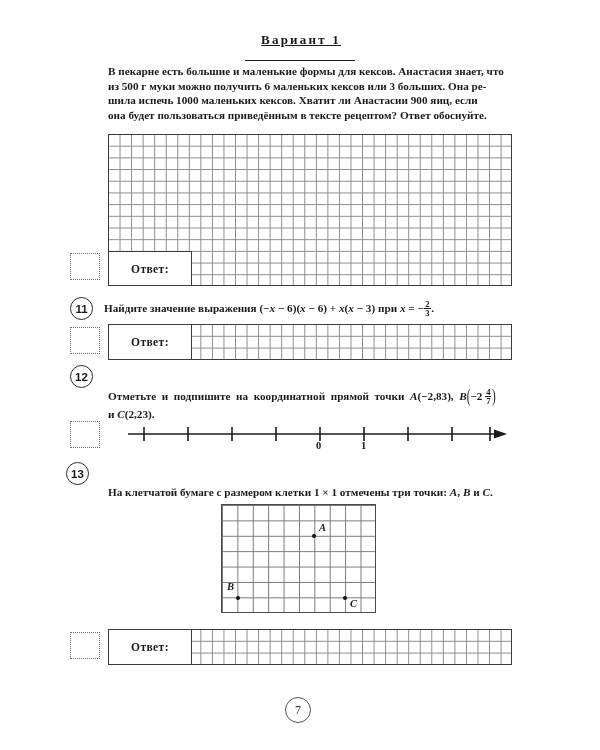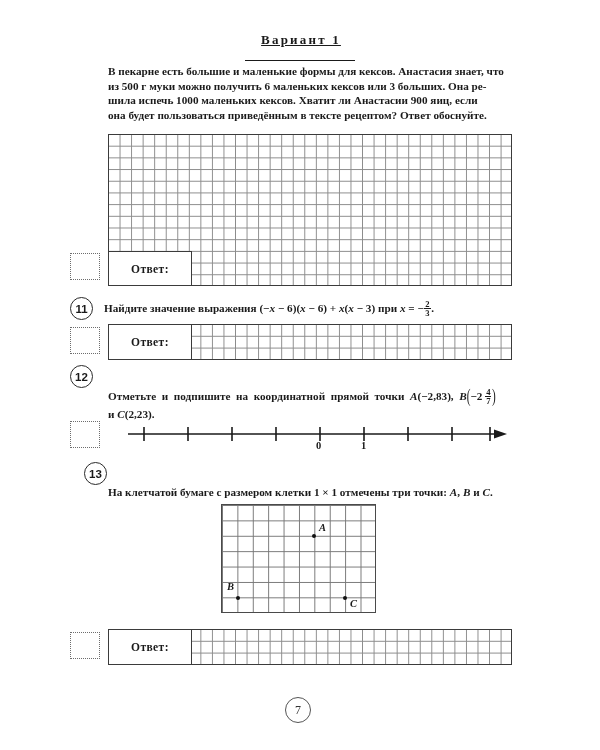--- a/index.html
+++ b/index.html
@@ -252,21 +252,21 @@
         <line x1="238" y1="7" x2="238" y2="21"></line>
         <line x1="282" y1="7" x2="282" y2="21"></line>
         <line x1="326" y1="7" x2="326" y2="21"></line>
         <line x1="364" y1="7" x2="364" y2="21"></line>
       </g>
     </svg>
     <span class="numline-label" style="left:190px; top:20px;">0</span>
     <span class="numline-label" style="left:235px; top:20px;">1</span>
   </div>
 
-  <div class="task-num" style="left:84px; top:462px;">
+  <div class="task-num" style="left:66px; top:462px;">
     <span>13</span>
   </div>
   <div class="task-text" style="left:108px; top:465px; width:404px;margin-top:20px;">
     <span class="ln">На клетчатой бумаге с размером клетки 1 × 1 отмечены три точки: <span class="it">A</span>, <span class="it">B</span> и <span class="it">C</span>.</span>
   </div>
 
   <div class="fig-grid" style="left:221px; top:504px; width:155px; height:108.5px; background-size:15.4px 15.4px;">
     <span class="fig-pt" style="left:90.4px; top:28.8px;"></span>
     <span class="fig-lbl" style="left:97px; top:17px;">A</span>
 

